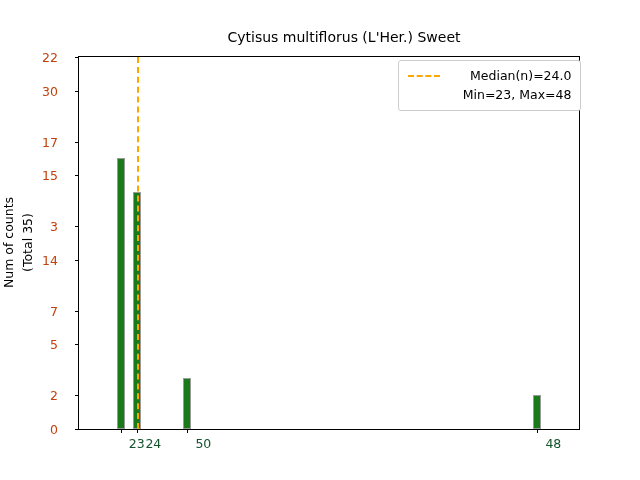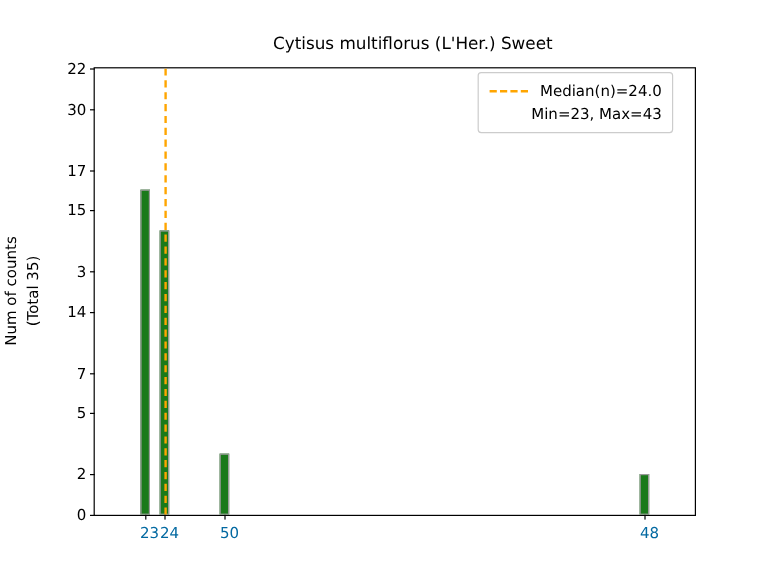--- a/index.html
+++ b/index.html
@@ -63,25 +63,25 @@
   .ytick {
     position: absolute;
     left: -4px;
     width: 4px;
     height: 0;
     border-top: 1px solid #000000;
   }
   .ytick-label {
     position: absolute;
     right: 100%;
-    margin-right: 7px;
+    margin-right: 21px;
     transform: translateY(-50%);
     top: 0;
     font-size: 12.5px;
-    color: #000000;
+    color: #c2410c;
     white-space: nowrap;
   }
   .ytick-wrap {
     position: absolute;
     left: 0;
     width: 0;
     height: 0;
   }
   
   .xtick-wrap {
@@ -94,24 +94,24 @@
     position: absolute;
     left: 0;
     top: 0;
     width: 0;
     height: 4px;
     border-left: 1px solid #000000;
   }
   .xtick-label {
     position: absolute;
     top: 7px;
-    left: 4px;
+    left: 16px;
     transform: translateX(-50%);
     font-size: 12.5px;
-    color: #0369a1;
+    color: #14532d;
     white-space: nowrap;
   }
   #xlabel {
     position: absolute;
     left: 78px;
     top: 452px;
     width: 500px;
     text-align: center;
     font-size: 12.5px;
     color: #000000;
@@ -156,20 +156,21 @@
     border: 1px solid #cccccc;
     border-radius: 3px;
     background: #ffffff;
     padding: 5px 9px 6px 9px;
     box-sizing: border-box;
   }
   .legend-row {
     display: flex;
     align-items: center;
     height: 19px;
+    gap: 20px;
   }
   .legend-swatch {
     width: 32px;
     height: 0;
     border-top: 2.6px dashed #FFA500;
     margin-right: 10px;
     flex: 0 0 auto;
   }
   .legend-text {
     font-size: 12.5px;
@@ -269,17 +270,17 @@
       </div>
   </div>
 
 
   <div id="legend">
     <div class="legend-row">
       <span class="legend-swatch"></span>
       <span class="legend-text">Median(n)=24.0</span>
     </div>
     <div class="legend-row-2">
-      <span class="legend-text">Min=23, Max=43</span>
+      <span class="legend-text">Min=23, Max=48</span>
     </div>
   </div>
 
 </div>
 
 </body></html>

